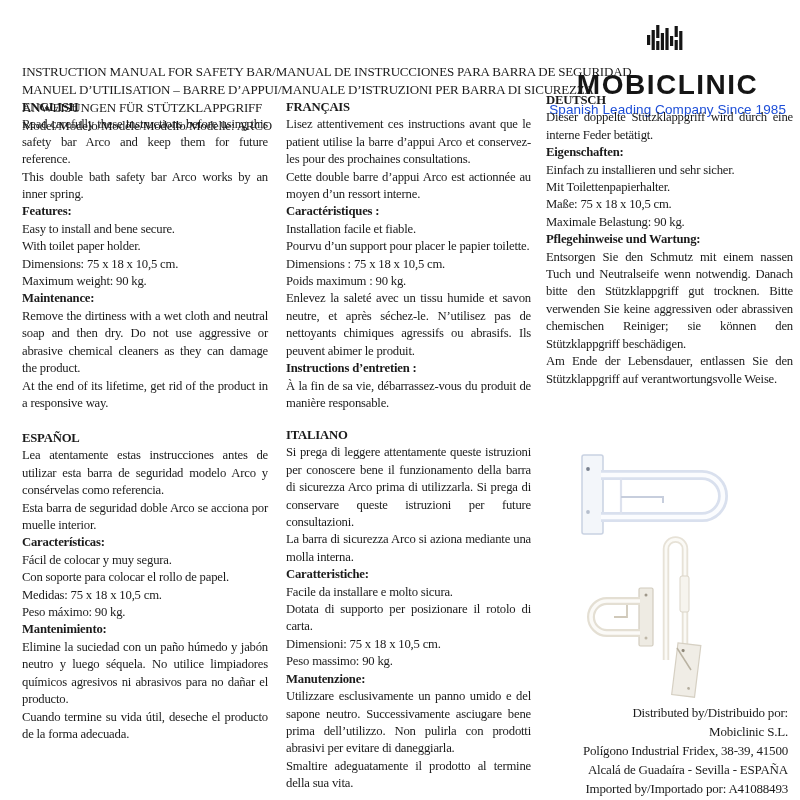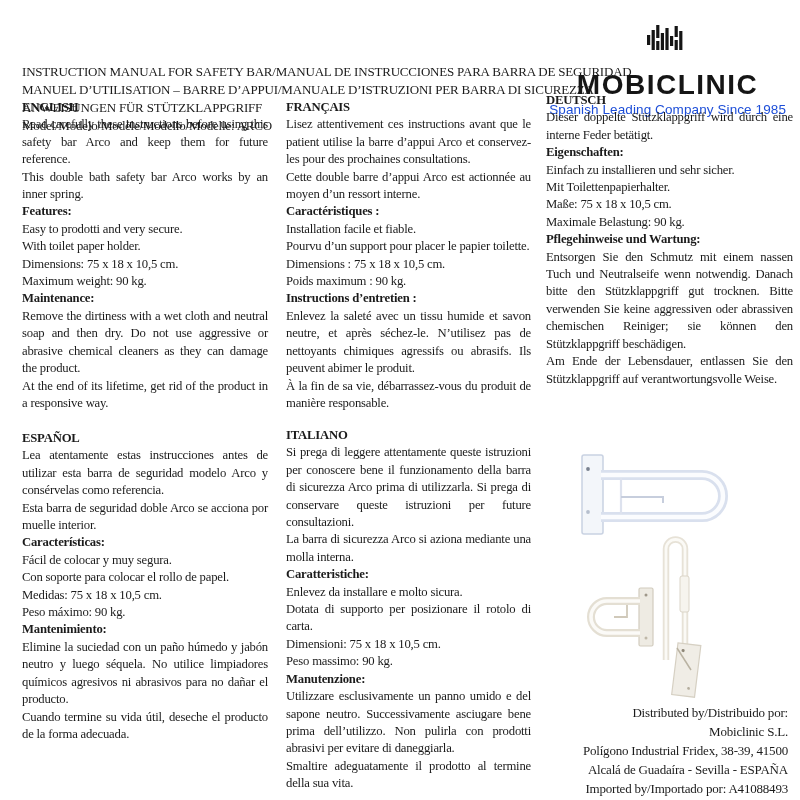--- a/index.html
+++ b/index.html
@@ -83,21 +83,21 @@
     </div>
     <div class="logo-tag">Spanish Leading Company Since 1985</div>
   </div>
 
   <div class="section" id="sec-en">
 
   <div class="block heading">ENGLISH</div>
       <div class="block para">Read carefully these instructions before using this safety bar Arco and keep them for future reference.</div>
       <div class="block para">This double bath safety bar Arco works by an inner spring.</div>
       <div class="block heading">Features:</div>
-      <div class="block para">Easy to prodotti and very secure.</div>
+      <div class="block para">Easy to install and bene secure.</div>
       <div class="block para">With toilet paper holder.</div>
       <div class="block para">Dimensions: 75 x 18 x 10,5 cm.</div>
       <div class="block para">Maximum weight: 90 kg.</div>
       <div class="block heading">Maintenance:</div>
       <div class="block para">Remove the dirtiness with a wet cloth and neutral soap and then dry. Do not use aggressive or abrasive chemical cleaners as they can damage the product.</div>
       <div class="block para">At the end of its lifetime, get rid of the product in a responsive way.</div>
     </div>
 
   <div class="section" id="sec-es">
 
@@ -117,32 +117,32 @@
   <div class="section" id="sec-fr">
 
   <div class="block heading">FRANÇAIS</div>
       <div class="block para">Lisez attentivement ces instructions avant que le patient utilise la barre d’appui Arco et conservez-les pour des prochaines consultations.</div>
       <div class="block para">Cette double barre d’appui Arco est actionnée au moyen d’un ressort interne.</div>
       <div class="block heading">Caractéristiques :</div>
       <div class="block para">Installation facile et fiable.</div>
       <div class="block para">Pourvu d’un support pour placer le papier toilette.</div>
       <div class="block para">Dimensions : 75 x 18 x 10,5 cm.</div>
       <div class="block para">Poids maximum : 90 kg.</div>
+      <div class="block para">Enlevez la saleté avec un tissu humide et savon neutre, et après séchez-le. N’utilisez pas de nettoyants chimiques agressifs ou abrasifs. Ils peuvent abimer le produit.</div>
       <div class="block heading">Instructions d’entretien :</div>
-      <div class="block para">Enlevez la saleté avec un tissu humide et savon neutre, et après séchez-le. N’utilisez pas de nettoyants chimiques agressifs ou abrasifs. Ils peuvent abimer le produit.</div>
       <div class="block para">À la fin de sa vie, débarrassez-vous du produit de manière responsable.</div>
     </div>
 
   <div class="section" id="sec-it">
 
   <div class="block heading">ITALIANO</div>
       <div class="block para">Si prega di leggere attentamente queste istruzioni per conoscere bene il funzionamento della barra di sicurezza Arco prima di utilizzarla. Si prega di conservare queste istruzioni per future consultazioni.</div>
       <div class="block para">La barra di sicurezza Arco si aziona mediante una molla interna.</div>
       <div class="block heading">Caratteristiche:</div>
-      <div class="block para">Enlevez da installare e molto sicura.</div>
+      <div class="block para">Facile da installare e molto sicura.</div>
       <div class="block para">Dotata di supporto per posizionare il rotolo di carta.</div>
       <div class="block para">Dimensioni: 75 x 18 x 10,5 cm.</div>
       <div class="block para">Peso massimo: 90 kg.</div>
       <div class="block heading">Manutenzione:</div>
       <div class="block para">Utilizzare esclusivamente un panno umido e del sapone neutro. Successivamente asciugare bene prima dell’utilizzo. Non pulirla con prodotti abrasivi per evitare di daneggiarla.</div>
       <div class="block para">Smaltire adeguatamente il prodotto al termine della sua vita.</div>
     </div>
 
   <div class="section" id="sec-de">
 

